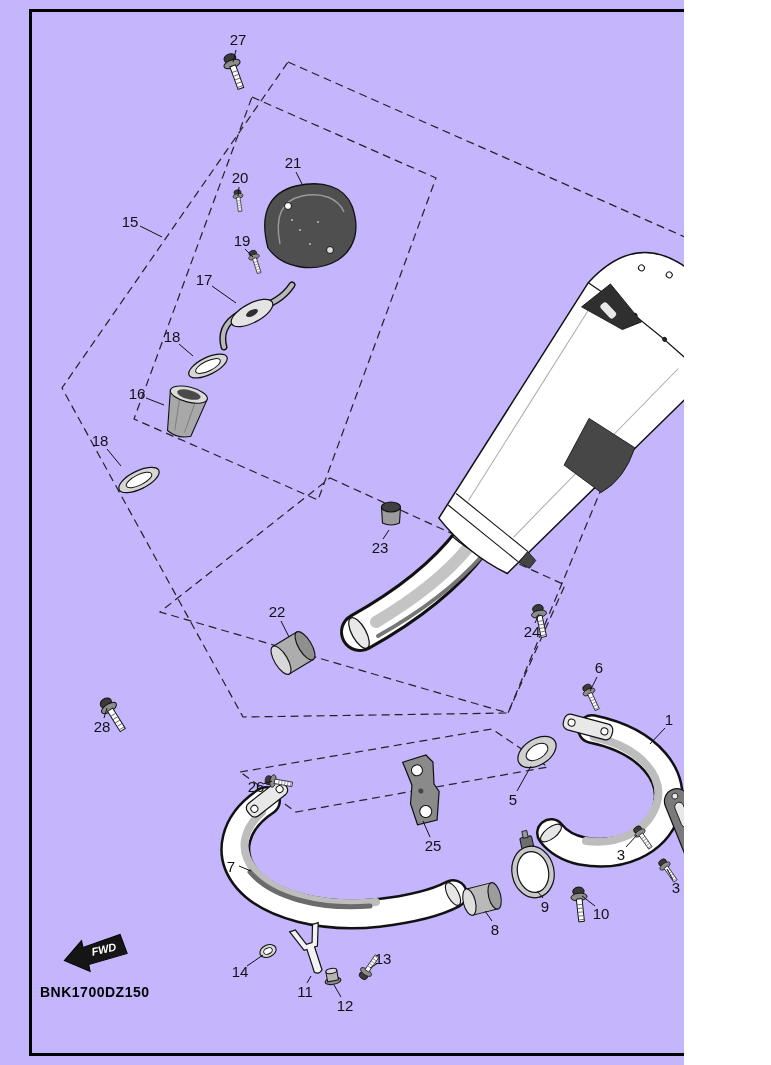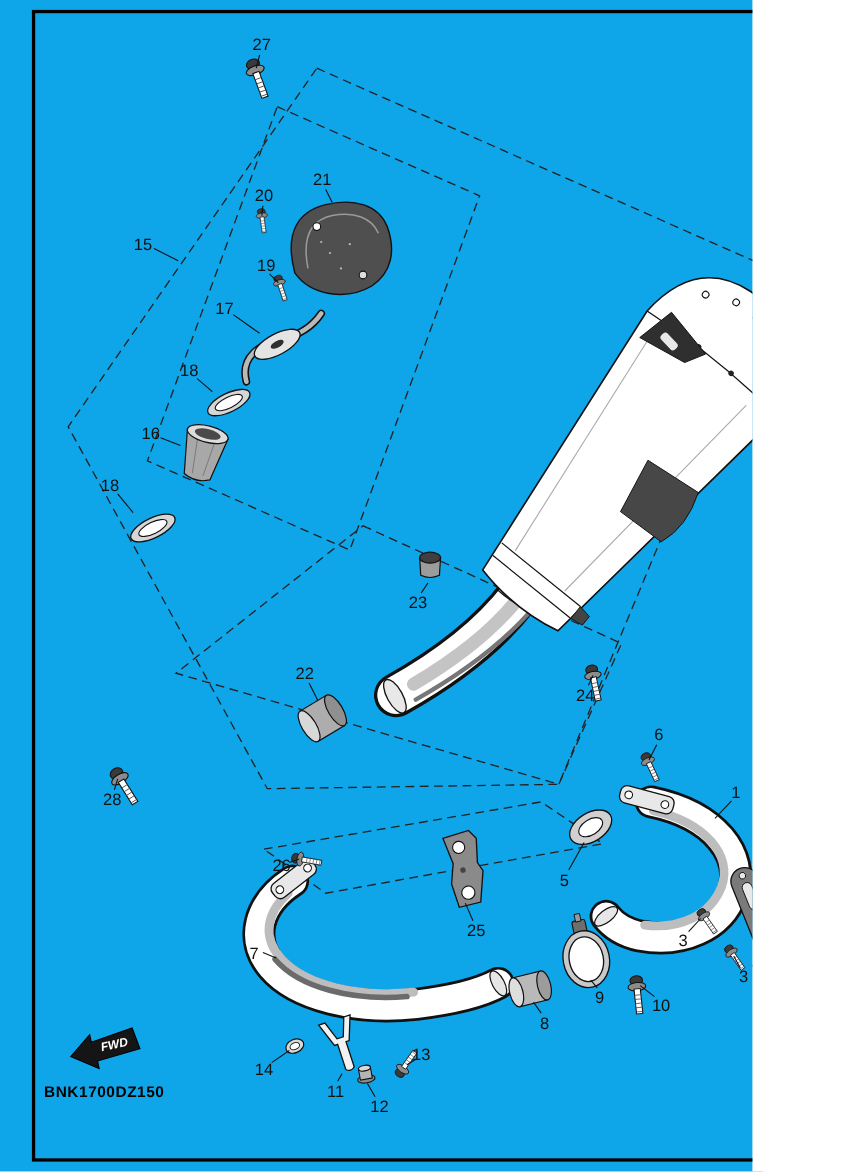--- a/index.html
+++ b/index.html
@@ -1,19 +1,19 @@
 <!DOCTYPE html>
 <html><head>
 <meta charset="utf-8">
 <style>
   html,body { margin:0; padding:0; background:#ffffff; }
   .stage {
     position:relative;
     width:684px; height:1065px;
-    background:#0ea5e9;
+    background:#c4b5fd;
     font-family:"Liberation Sans", sans-serif;
     overflow:hidden;
   }
   svg { position:absolute; inset:0; display:block; }
   .callout-label {
     font-family:"Liberation Sans", sans-serif;
     font-size:15px;
     fill:#111;
     text-anchor:middle;
   }

